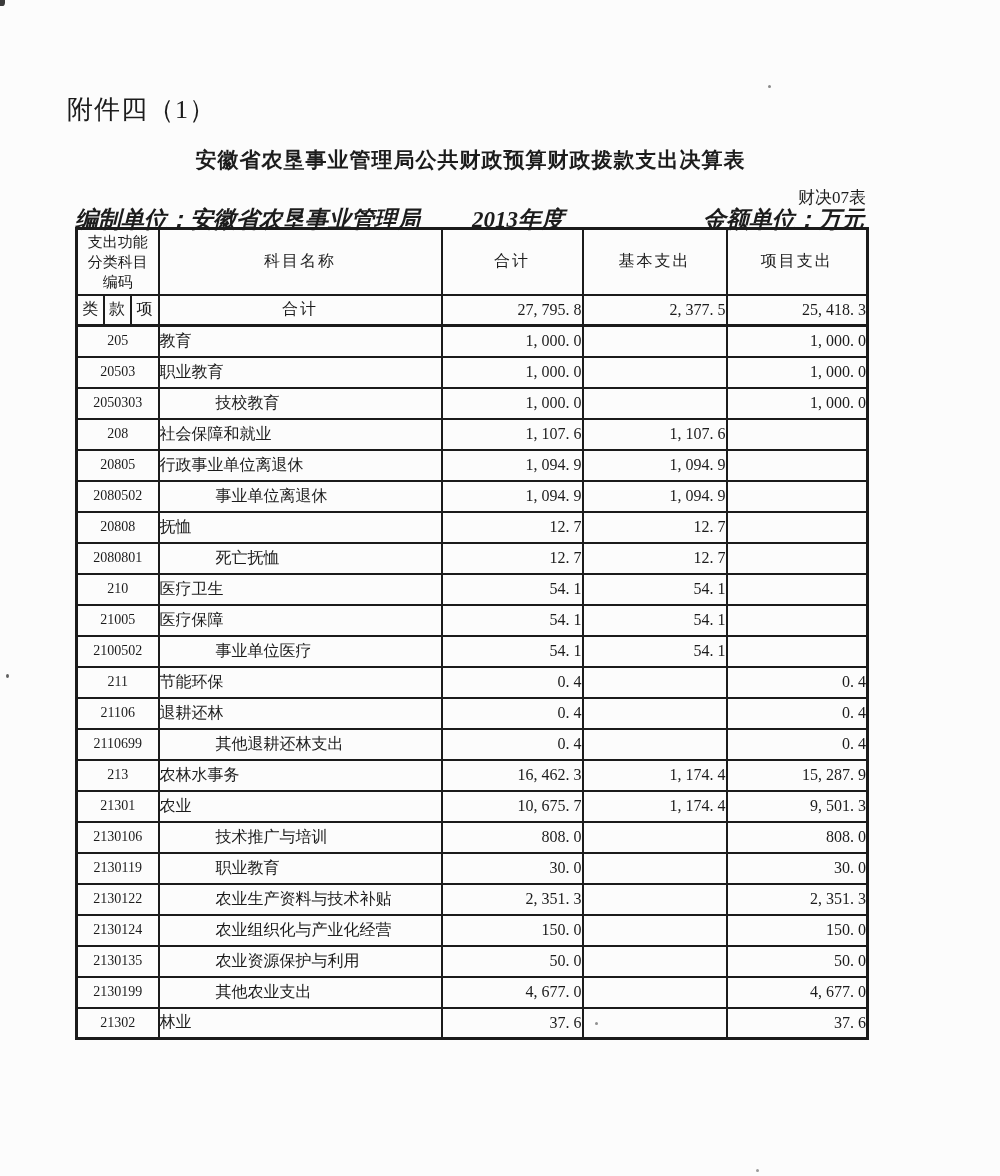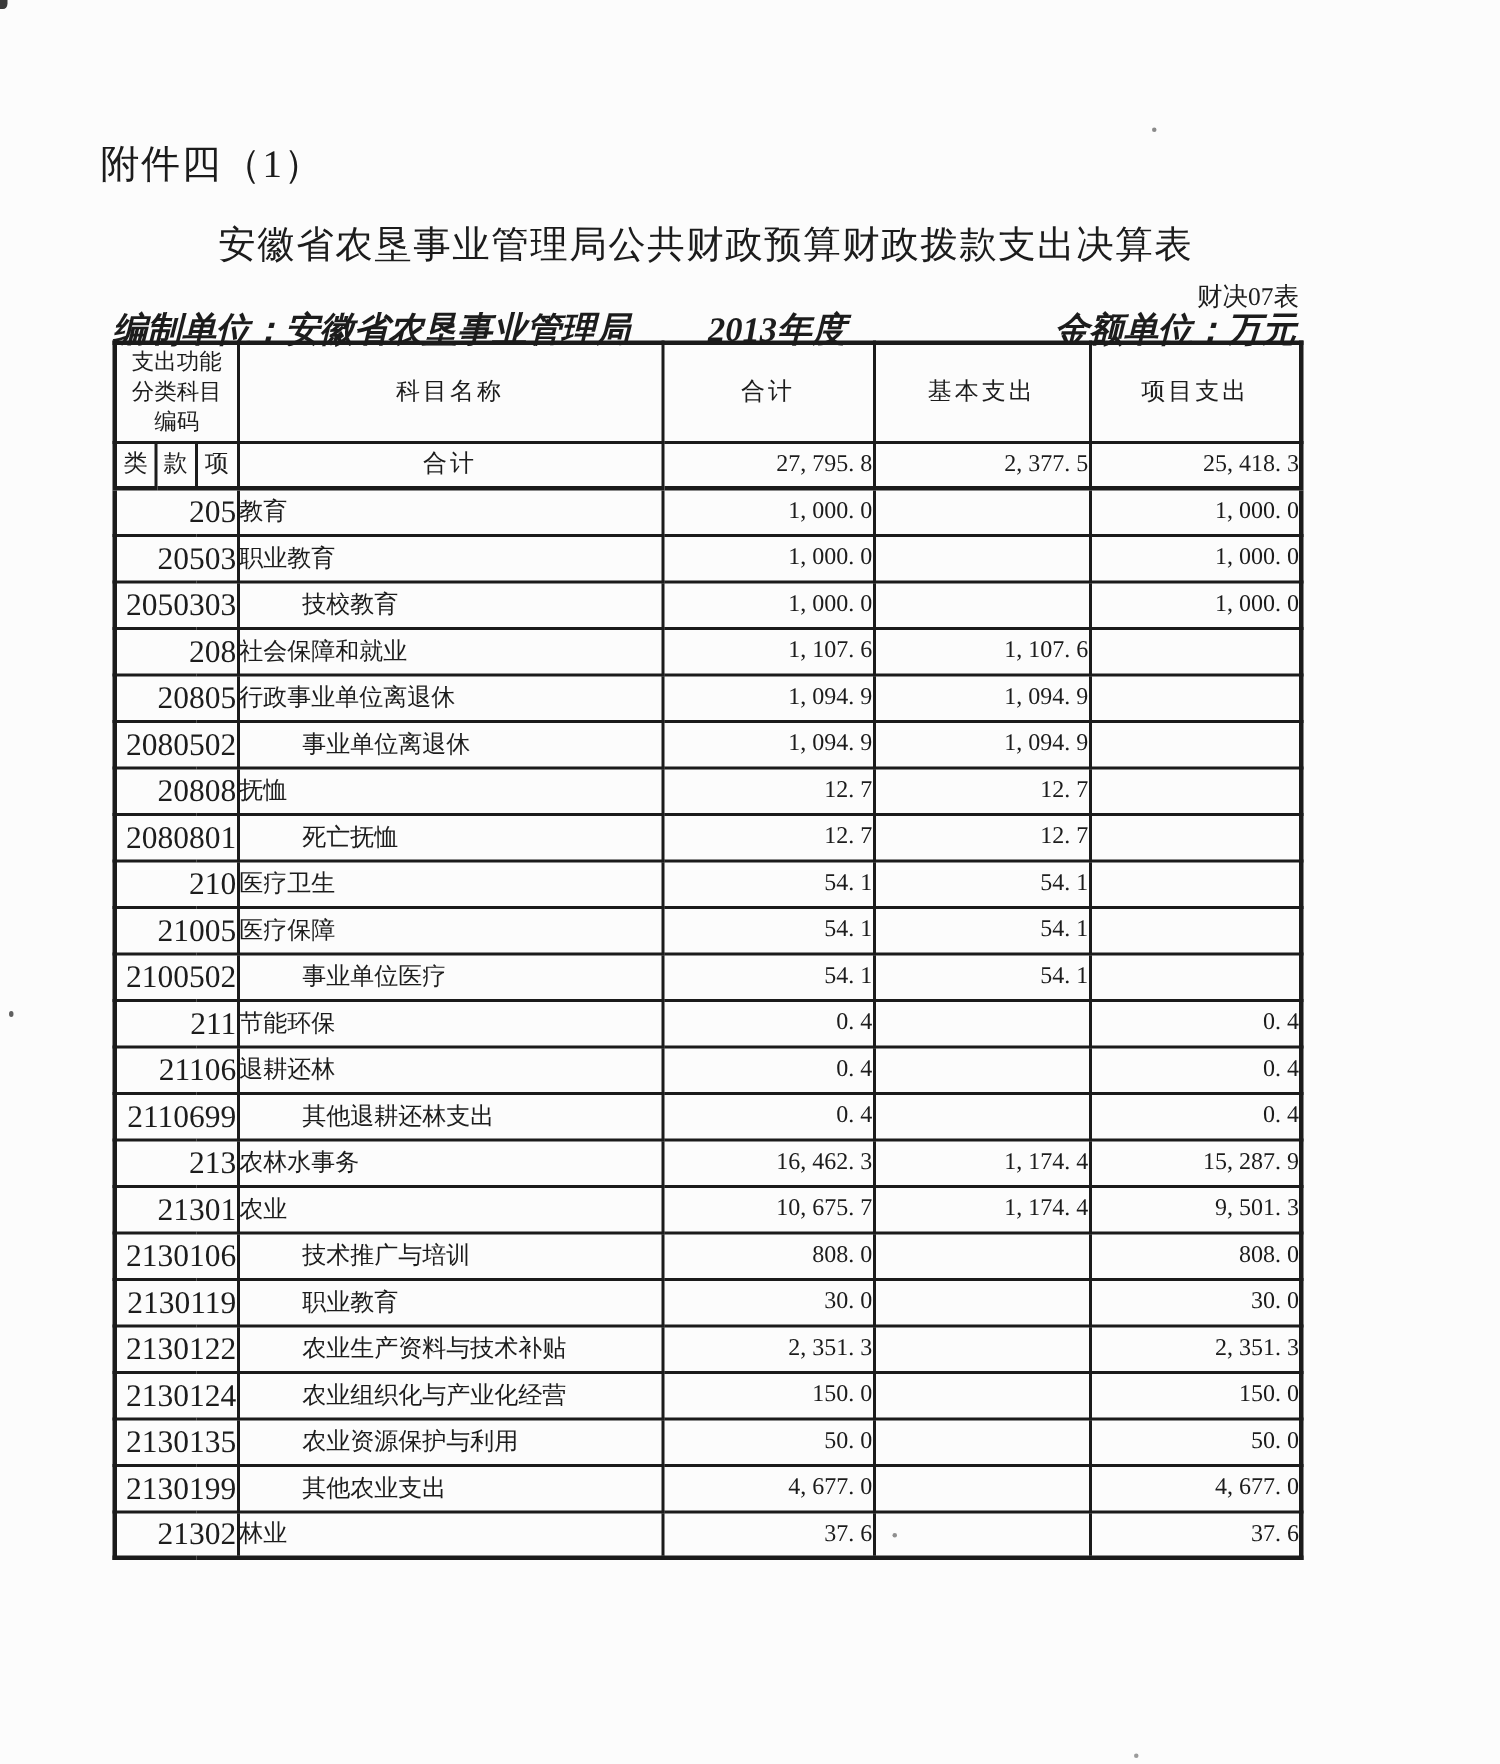--- a/index.html
+++ b/index.html
@@ -12,21 +12,21 @@
     overflow:hidden;
   }
   .sheet { position:absolute; inset:0; }
 
   .attachment {
     position:absolute; left:67px; top:92px;
     font-size:26px; letter-spacing:1px;
   }
   .doc-title {
     position:absolute; left:75px; top:146px; width:791px;
-    text-align:center; font-size:25px; font-weight:normal; letter-spacing:1px;
+    text-align:center; font-size:21px; font-weight:bold; letter-spacing:1px;
     white-space:nowrap;
   }
   .form-number {
     position:absolute; left:75px; top:186px; width:791px;
     text-align:right; font-size:17px;
   }
   .info-row {
     position:absolute; left:75px; top:204px; width:791px;
     font-size:23px; font-weight:600; height:22px;font-style:italic;
   }
@@ -49,23 +49,23 @@
   .budget thead tr.hdr { height:66px;padding-left:48px; }
   .budget tr { height:31px; }
 
   .code-hdr { text-align:center; font-size:15px; line-height:20px; padding:2px 2px; }
   .col-hdr  { text-align:center; letter-spacing:2px; }
 
   .sub-hdr  { text-align:center; font-size:16px; }
   .totals-name { text-align:center; letter-spacing:2px; }
   .totals-sep td { border-bottom-width:3px; }
 
-  .code { text-align:right; padding-left:5px; font-size:21px; }
+  .code { text-align:center; padding-left:5px; font-size:14px; }
   .name { text-align:left; padding-left:7px; }
-  .name.indent { padding-left:42px; }
+  .name.indent { padding-left:56px; }
   .num  { text-align:right; padding-right:7px; }
 
   
   .speck { position:absolute; border-radius:50%; }
   .s1 { left:0;   top:0;    width:5px; height:6px; background:#3a3a3a; border-radius:0 0 60% 0; }
   .s2 { left:768px; top:85px; width:3px; height:3px; background:#8a8a8a; }
   .s3 { left:6px; top:674px; width:3px; height:4px; background:#606060; }
   .s4 { left:595px; top:1022px; width:3px; height:3px; background:#8f8f8f; }
   .s5 { left:756px; top:1169px; width:3px; height:3px; background:#9b9b9b; }
 </style>

